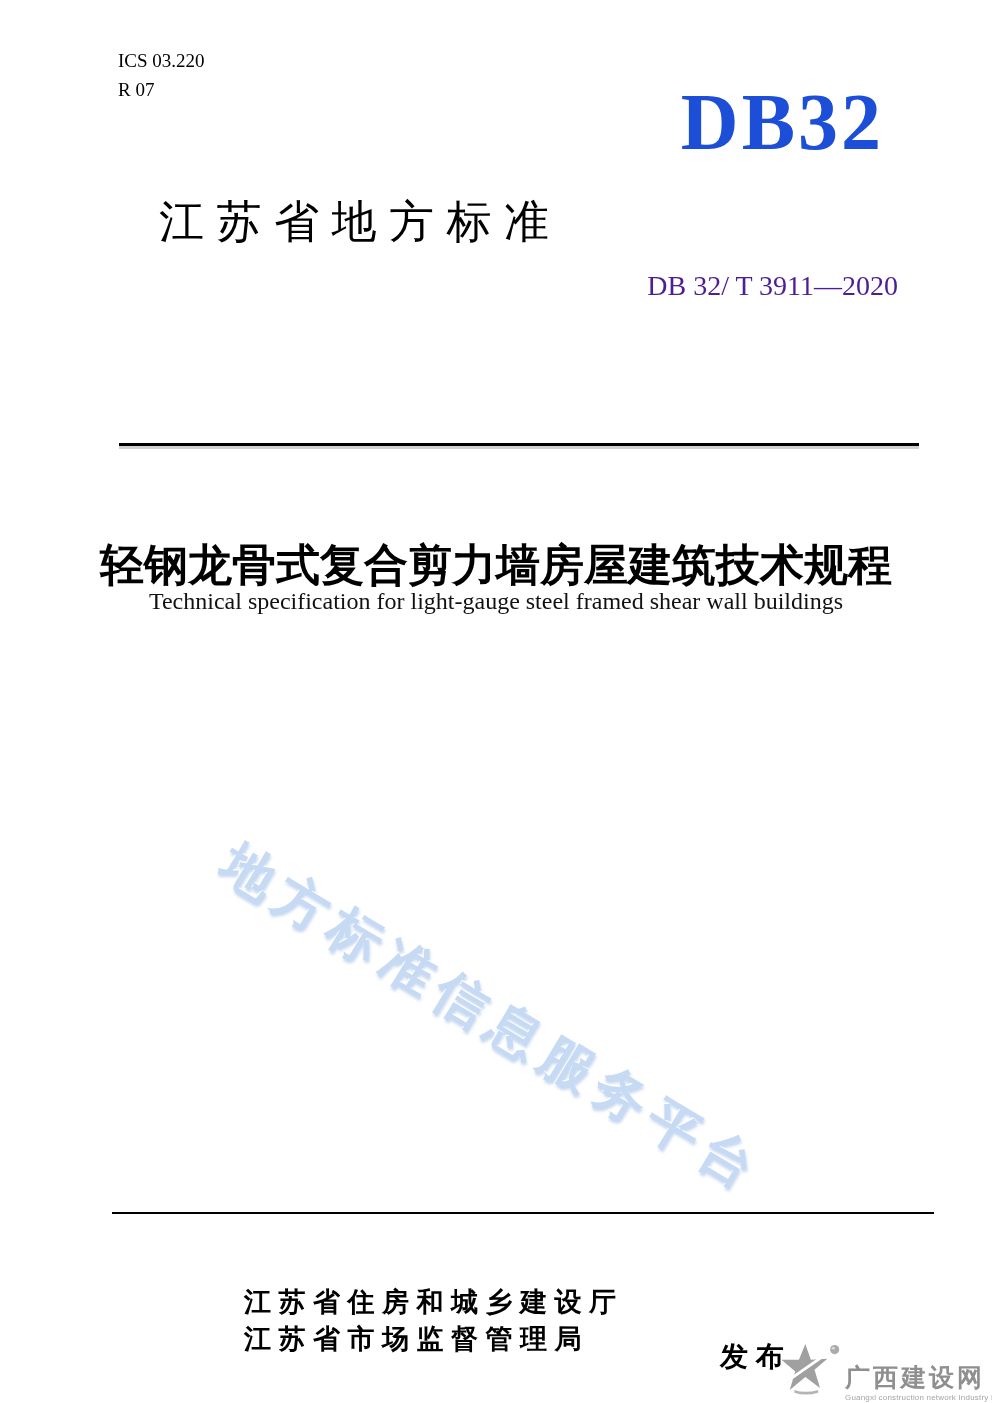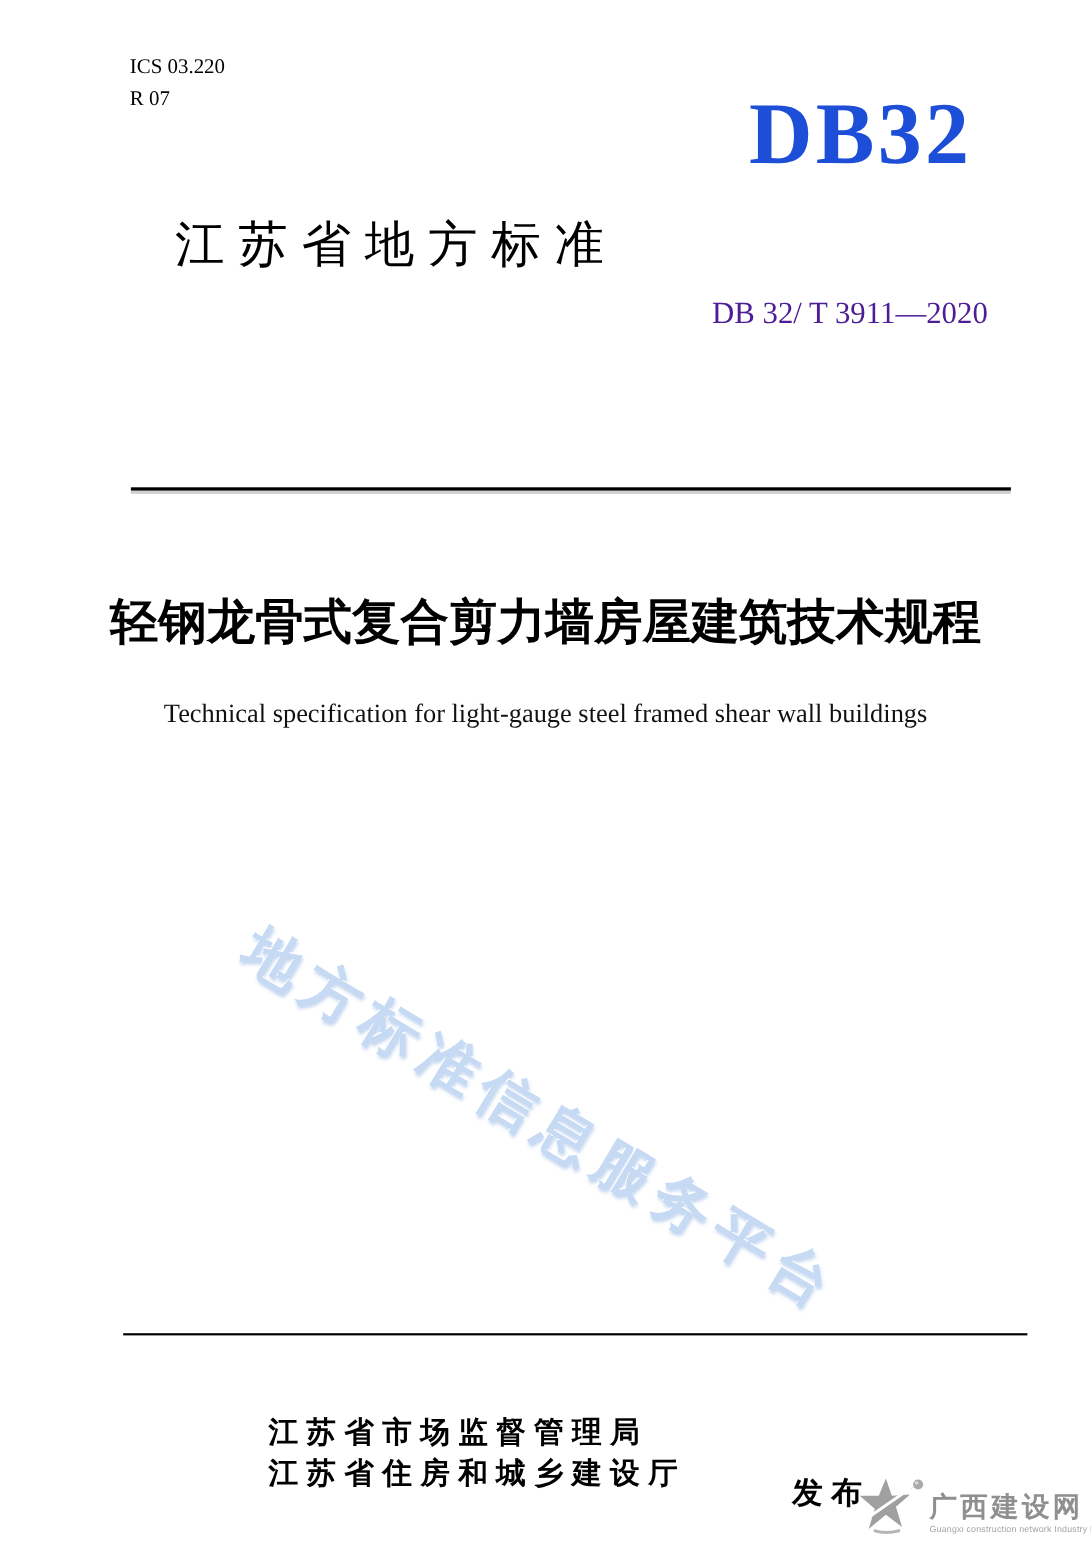--- a/index.html
+++ b/index.html
@@ -71,21 +71,21 @@
     width: 100%;
     text-align: center;
     font-size: 44px;
     font-weight: bold;
     letter-spacing: 0px;
     color: #000;
   }
 
   .doc-title-en {
     position: absolute;
-    left: 0; top: 636px;
+    left: 0; top: 588px;
     width: 100%;
     text-align: center;
     font-family: "Liberation Serif", "DejaVu Serif", serif;
     font-size: 24px;
     color: #111;
   }
 
   .watermark {
     position: absolute;
     left: 244px; top: 828px;
@@ -141,21 +141,21 @@
     font-weight: bold;
     white-space: nowrap;
     color: #000;
   }
 
   .site-logo {
     position: absolute;
     left: 776px; top: 1336px;
     width: 214px;
     display: flex;
-    align-items: center;
+    align-items: flex-end;
   }
   .site-logo .star-wrap { flex: 0 0 auto; margin-right: 3px; }
   .site-logo .text-col { padding-top: 13px; }
   .site-logo-name {
     font-family: "Liberation Serif", "DejaVu Serif", serif;
     font-size: 25px;
     font-weight: bold;
     letter-spacing: 3px;
     color: #8f8f8f;
     line-height: 27px;
@@ -190,22 +190,22 @@
   <h1 class="doc-title">轻钢龙骨式复合剪力墙房屋建筑技术规程</h1>
 
   <div class="doc-title-en">Technical specification for light-gauge steel framed shear wall buildings</div>
 
   <div class="watermark">地方标准信息服务平台</div>
 
 
   <div class="dates-rule"></div>
 
   <div class="publisher-block">
+    <div class="publisher-line">江 苏 省 住 房 和 城 乡 建 设 厅</div>
     <div class="publisher-line">江 苏 省 市 场 监 督 管 理 局</div>
-    <div class="publisher-line">江 苏 省 住 房 和 城 乡 建 设 厅</div>
   </div>
 
   <div class="release-label">发 布</div>
 
   <div class="site-logo">
     <span class="star-wrap">
       <svg width="66" height="62" viewBox="0 0 72 66" aria-hidden="true">
         <path d="M32 8 L38 25 L56 24 L42 36 L48 56 L32 44 L15 58 L21 38 L6 25 L25 25 Z" fill="#a0a0a0"></path>
         <path d="M10 52 L64 13 L40 31 Z" fill="#8d8d8d"></path>
         <line x1="10" y1="50" x2="56" y2="18" stroke="#ffffff" stroke-width="3"></line>

